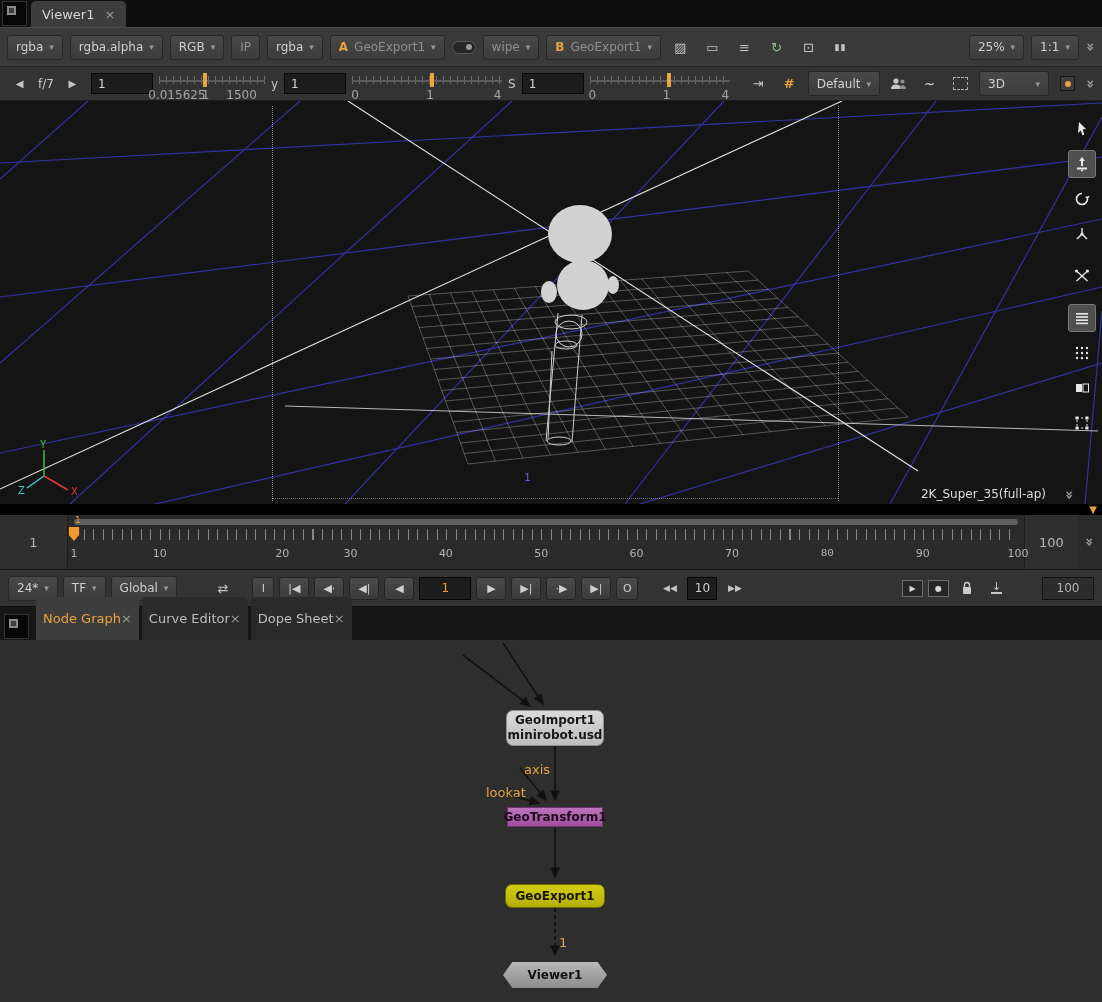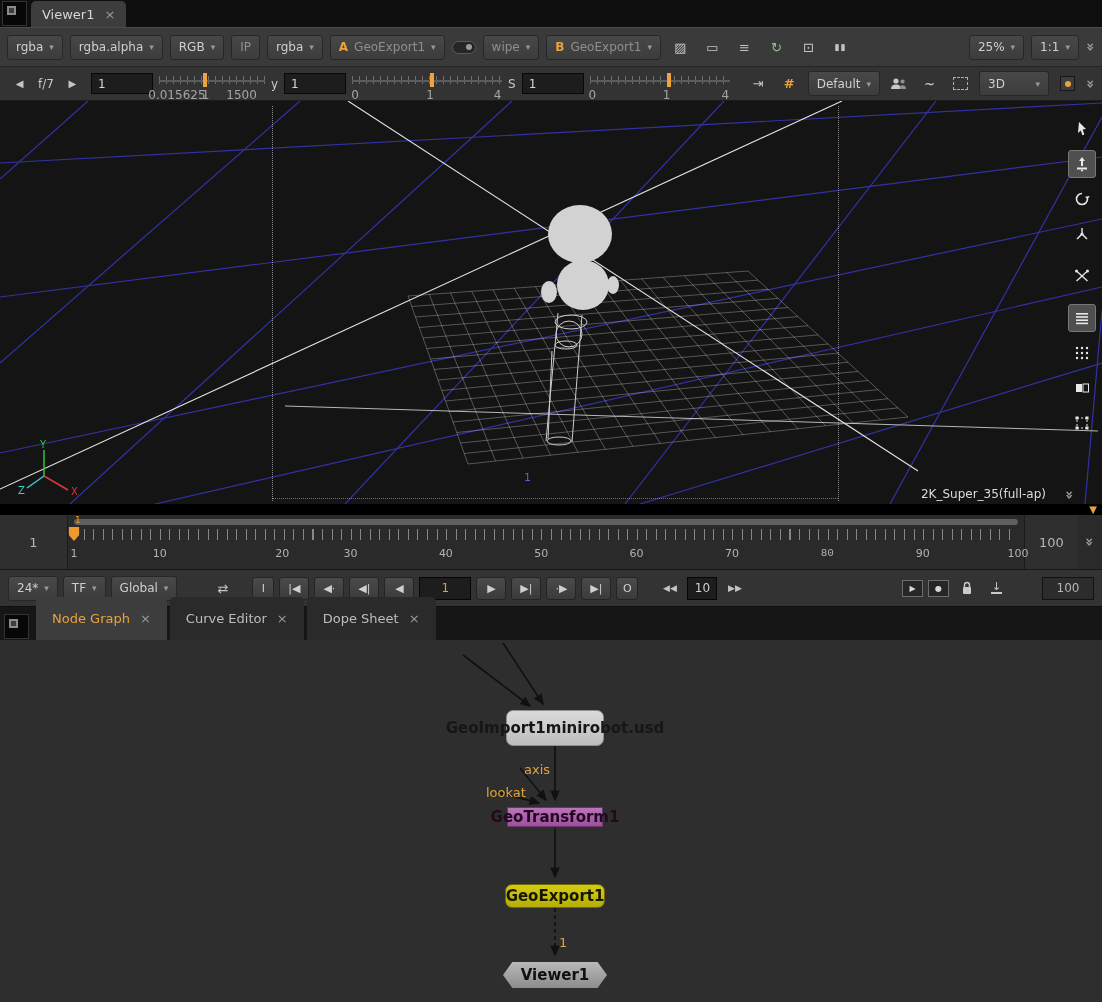--- a/index.html
+++ b/index.html
@@ -64,28 +64,28 @@
 .tbtn{min-width:30px;height:23px;background:linear-gradient(#4a4a4a,#3b3b3b);border:1px solid #242424;border-radius:3px;display:flex;align-items:center;justify-content:center;color:#cfcfcf;font-size:11px;padding:0 4px;flex:none}
 .tbtn.sm{min-width:22px}
 .framebox{width:52px;height:23px;background:#1d1d1d;border:1px solid #060606;color:#ef9a2e;display:flex;align-items:center;justify-content:center;flex:none}
 .incbox{width:30px;height:23px;background:#1d1d1d;border:1px solid #060606;color:#cfcfcf;display:flex;align-items:center;justify-content:center;flex:none}
 .endbox{width:52px;height:23px;background:#2c2c2c;border:1px solid #121212;color:#b5b5b5;display:flex;align-items:center;justify-content:center;flex:none}
 .boxic{width:21px;height:17px;border:1px solid #6d6d6d;background:#262626;display:flex;align-items:center;justify-content:center;font-size:8px;color:#d8d8d8;flex:none}
 .saveic{display:flex;flex-direction:column;align-items:center;color:#c8c8c8;font-size:11px;line-height:9px}
 .saveic b{display:block;width:11px;height:2px;background:#c8c8c8;margin-top:1px}
 
 .ptabs{height:33px;background:#161616;display:flex;align-items:flex-end;gap:3px;padding-left:2px}
-.ptab{height:43px;display:flex;align-items:center;gap:10px;padding:0 16px;border-radius:5px 5px 0 0;font-size:13px}
+.ptab{height:43px;display:flex;align-items:center;padding:0 7px;border-radius:5px 5px 0 0;font-size:13px}
 .ptab.active{background:#3d3d3d;color:#e8a33d}
 .ptab.inactive{background:#2a2a2a;color:#bdbdbd}
 .ptab .x{color:#9a9a9a}
 
 .ng{position:relative;height:362px;background:#2e2e2e;overflow:hidden}
 .ng svg.wires{position:absolute;left:0;top:0}
-.node{position:absolute;display:flex;flex-direction:row;align-items:center;justify-content:center;font-size:15px;font-weight:bold;color:#161616;line-height:1.25}
+.node{position:absolute;display:flex;flex-direction:column;align-items:center;justify-content:center;font-size:12px;font-weight:bold;color:#161616;line-height:1.25}
 .n-import{left:506px;top:70px;width:98px;height:36px;background:linear-gradient(#dadada,#bdbdbd);border:1px solid #8e8e8e;border-radius:7px}
 .n-transform{left:507px;top:167px;width:96px;height:20px;background:linear-gradient(#bb74bb,#9e4f9e);border:1px solid #6b356b;color:#20081f}
 .n-export{left:505px;top:244px;width:100px;height:24px;background:linear-gradient(#d3cd14,#b4ae06);border:1px solid #6f6b00;border-radius:7px;color:#171500}
 .n-viewer{left:503px;top:322px;width:104px;height:26px;background:linear-gradient(#b9b9b9,#8c8c8c);clip-path:polygon(9% 0,91% 0,100% 50%,91% 100%,9% 100%,0 50%);color:#101010}
 .wlabel{position:absolute;color:#e2a33c;font-size:13px}
 </style>
 </head>
 <body>
 
 <div class="app">

